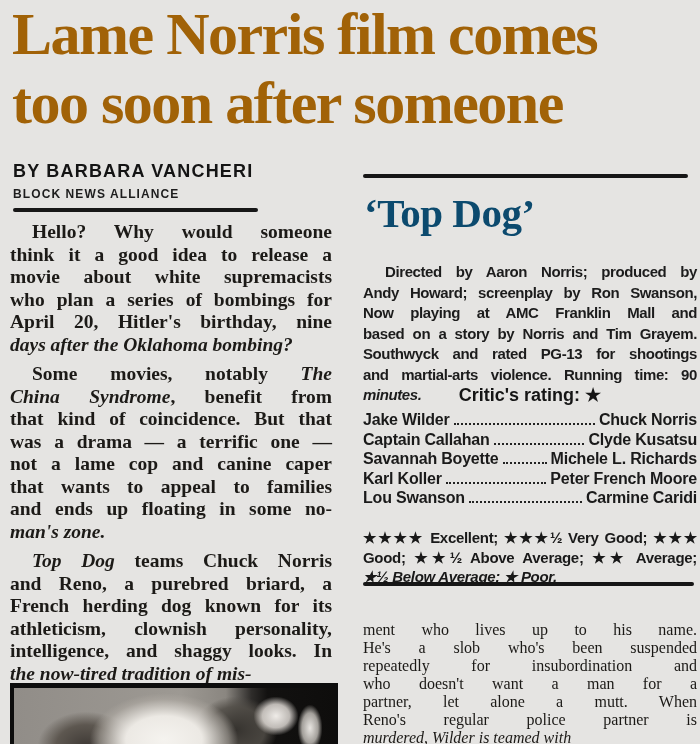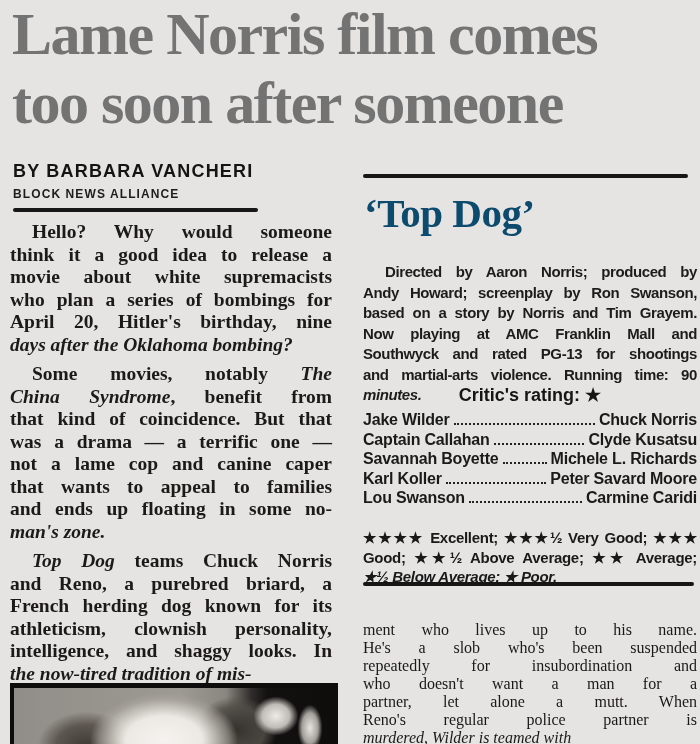--- a/index.html
+++ b/index.html
@@ -7,21 +7,21 @@
     width:700px;height:744px;overflow:hidden;position:relative;
     background:#e5e4e2;
     font-family:"Liberation Serif", serif;
     color:#1b1916;
   }
   .abs{position:absolute;}
   
   .headline{
     left:12px;top:0px;width:682px;
     font:700 60px/69px "Liberation Serif", serif;
-    letter-spacing:-1.5px;color:#737373;
+    letter-spacing:-1.5px;color:#a16207;
   }
   
   .byline-author{left:13px;top:161px;font:700 18px/20px "Liberation Sans", sans-serif;letter-spacing:1.2px;color:#141414;}
   .byline-agency{left:13px;top:188px;font:700 12px/13px "Liberation Sans", sans-serif;letter-spacing:1.1px;color:#1d1d1d;}
   .byline-rule{left:13px;top:208px;width:245px;height:4px;background:#171717;border-radius:2px;}
   
   .left-col{left:10px;top:221px;width:322px;}
   .para{margin:0 0 7px 0;font:700 19.5px/22.5px "Liberation Serif", serif;color:#1c1a17;}
   .jline{text-align:justify;text-align-last:justify;white-space:normal;}
   .jline.last{text-align-last:left;font-style:italic;}
@@ -92,22 +92,22 @@
     </div>
 </div>
 
 <div class="abs photo"></div>
 
 <div class="abs rule-top"></div>
 <div class="abs review-title">‘Top Dog’</div>
 <div class="abs credits">
     <div class="jline indent">Directed by Aaron Norris; produced by</div>
     <div class="jline">Andy Howard; screenplay by Ron Swanson,</div>
+    <div class="jline">Now playing at AMC Franklin Mall and</div>
     <div class="jline">based on a story by Norris and Tim Grayem.</div>
-    <div class="jline">Now playing at AMC Franklin Mall and</div>
     <div class="jline">Southwyck and rated PG-13 for shootings</div>
     <div class="jline">and martial-arts violence. Running time: 90</div>
     <div class="jline last">minutes.</div>
   </div>
 <div class="abs rating-line">
   <span>Critic's rating:</span>
   <span>★</span>
 </div>
 <div class="abs cast">
     <div class="cast-row">
@@ -121,21 +121,21 @@
       <span>Clyde Kusatsu</span>
     </div>
     <div class="cast-row">
       <span>Savannah Boyette</span>
       <span class="leader"></span>
       <span>Michele L. Richards</span>
     </div>
     <div class="cast-row">
       <span>Karl Koller</span>
       <span class="leader"></span>
-      <span>Peter Savard Moore</span>
+      <span>Peter French Moore</span>
     </div>
     <div class="cast-row">
       <span>Lou Swanson</span>
       <span class="leader"></span>
       <span>Carmine Caridi</span>
     </div>
   </div>
 <div class="abs ratings-key">
     <div class="jline">★★★★ Excellent; ★★★½ Very Good; ★★★</div>
     <div class="jline">Good; ★★½ Above Average; ★★ Average;</div>

